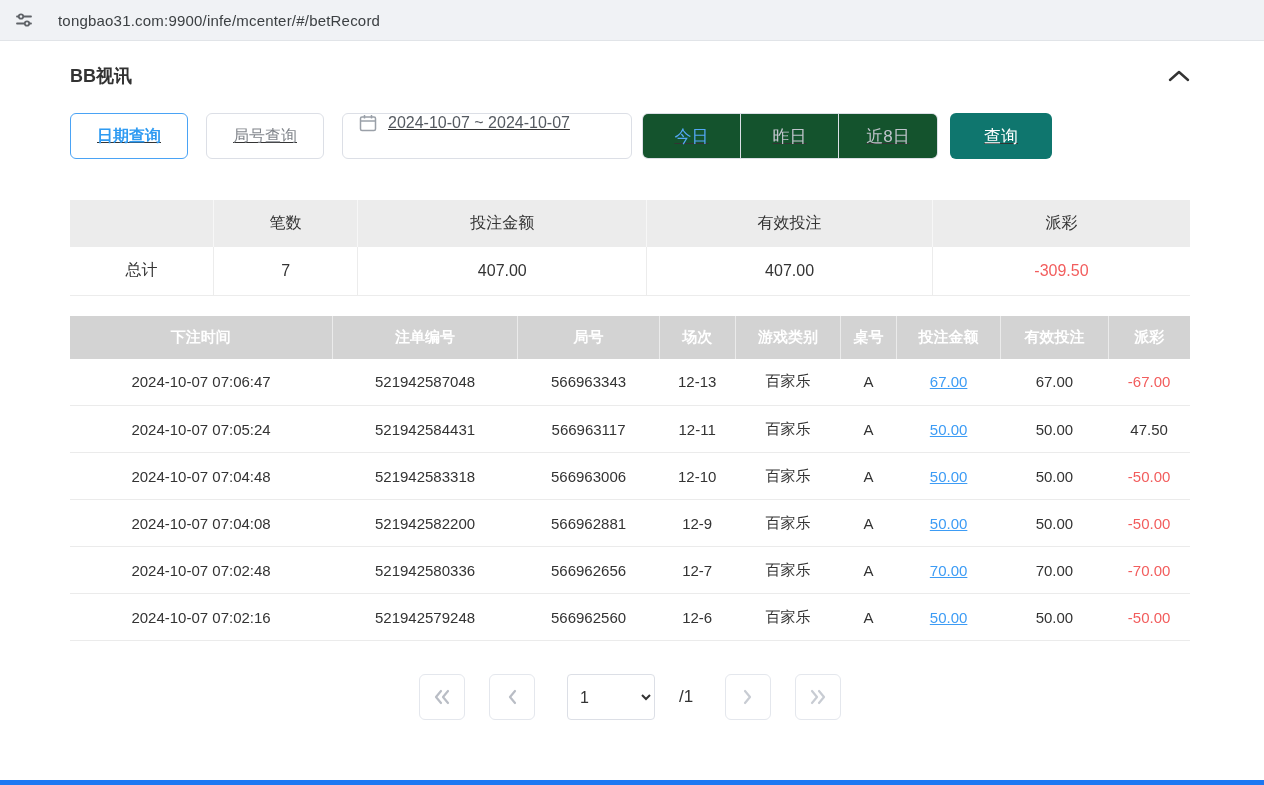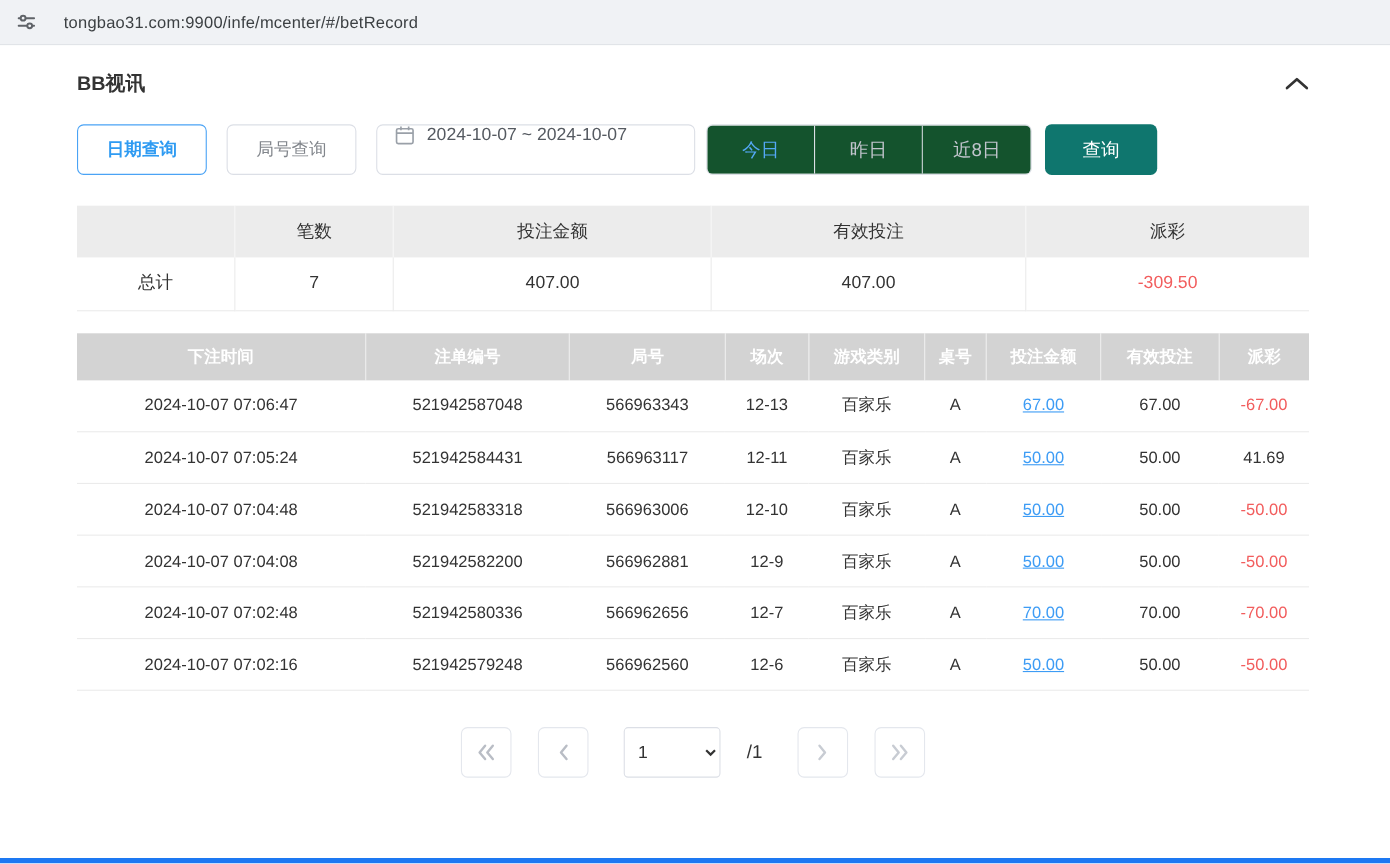--- a/index.html
+++ b/index.html
@@ -34,20 +34,21 @@
   }
   .page-title { font-size: 18px; font-weight: bold; color: #333; }
   .collapse-icon { cursor: pointer; display: inline-flex; }
 
   
   .filter-row {
     margin-top: 25px;
     display: flex;
     align-items: center;
     gap: 18px;
+    text-decoration: underline;
   }
   .btn {
     height: 46px;
     border-radius: 6px;
     background: #fff;
     font-size: 16px;
     cursor: pointer;
     font-family: inherit;
   }
   .btn.outline-active {
@@ -97,21 +98,21 @@
     border: none;
     background: #0f766e;
     color: #fff;
     width: 102px;
     font-size: 17px;
     margin-left: -6px;
   }
 
   
   table { width: 100%; border-collapse: collapse; table-layout: fixed; }
-  .summary { margin-top: 28px; }
+  .summary { margin-top: 41px; }
   .summary col:nth-child(1) { width: 12.8%; }
   .summary col:nth-child(2) { width: 12.9%; }
   .summary col:nth-child(3) { width: 25.8%; }
   .summary col:nth-child(4) { width: 25.5%; }
   .summary col:nth-child(5) { width: 23.0%; }
   .summary th {
     background: #ececec;
     height: 47px;
     font-weight: normal;
     font-size: 16px;
@@ -317,21 +318,21 @@
         </tr>
         <tr>
           <td>2024-10-07 07:05:24</td>
           <td>521942584431</td>
           <td>566963117</td>
           <td>12-11</td>
           <td>百家乐</td>
           <td>A</td>
           <td><a class="bet-link">50.00</a></td>
           <td>50.00</td>
-          <td>41.69</td>
+          <td>47.50</td>
         </tr>
         <tr>
           <td>2024-10-07 07:04:48</td>
           <td>521942583318</td>
           <td>566963006</td>
           <td>12-10</td>
           <td>百家乐</td>
           <td>A</td>
           <td><a class="bet-link">50.00</a></td>
           <td>50.00</td>

